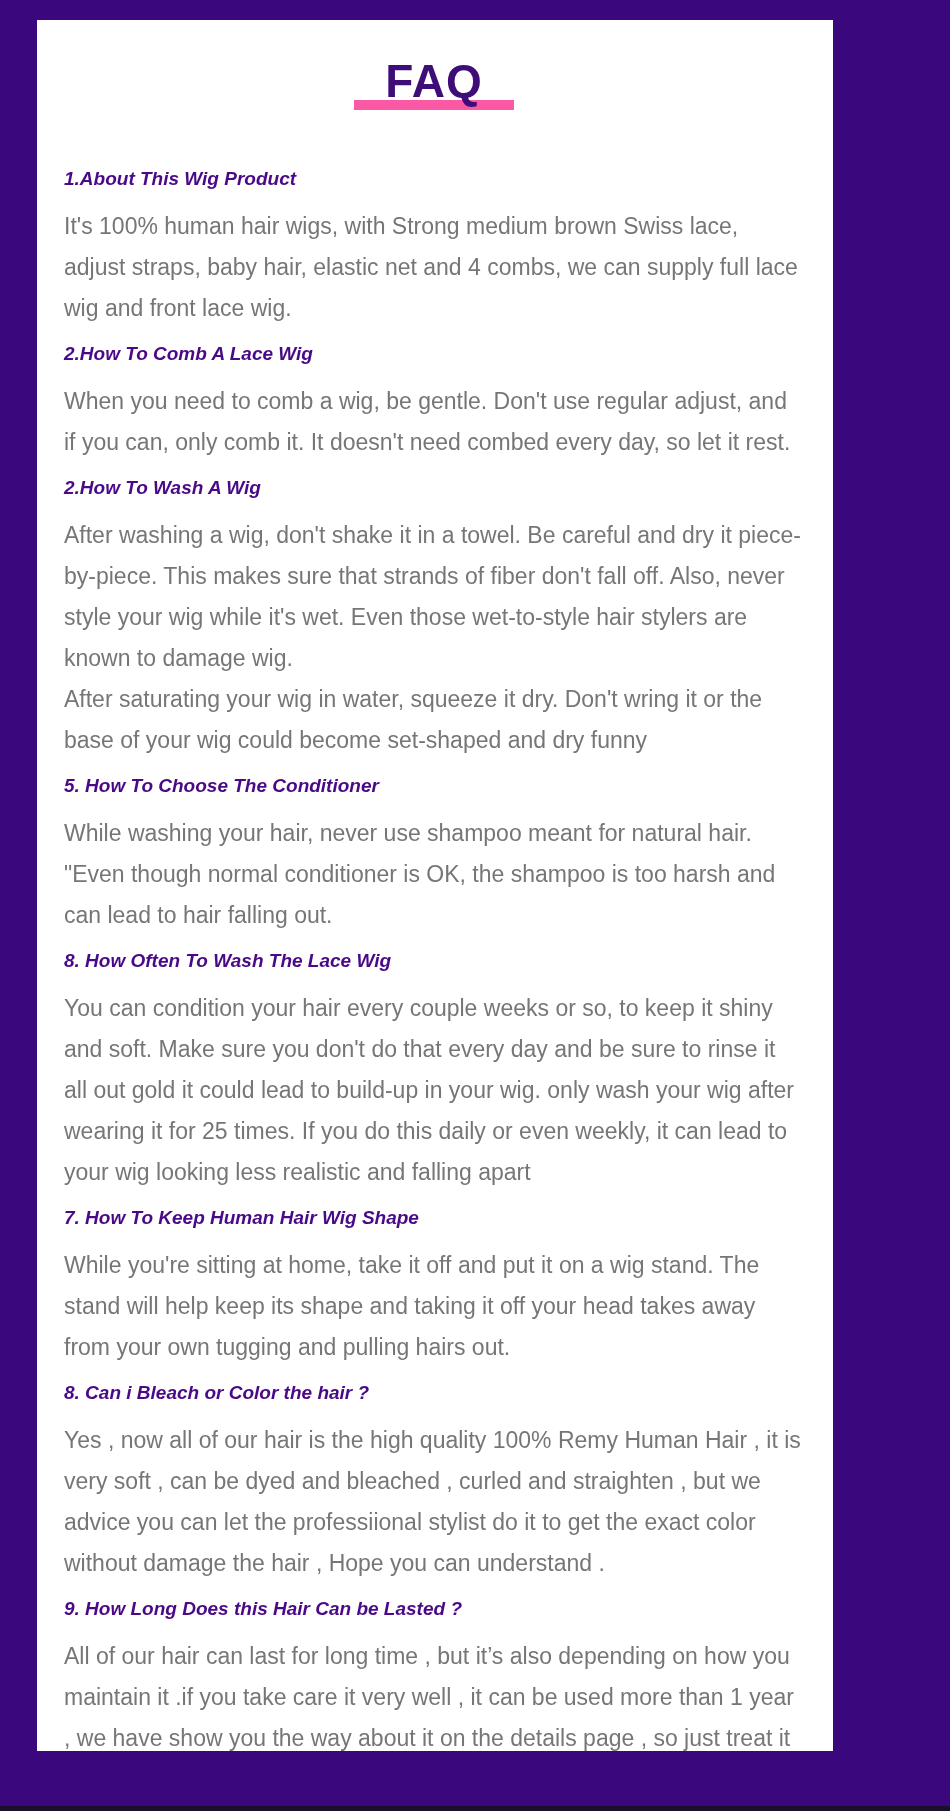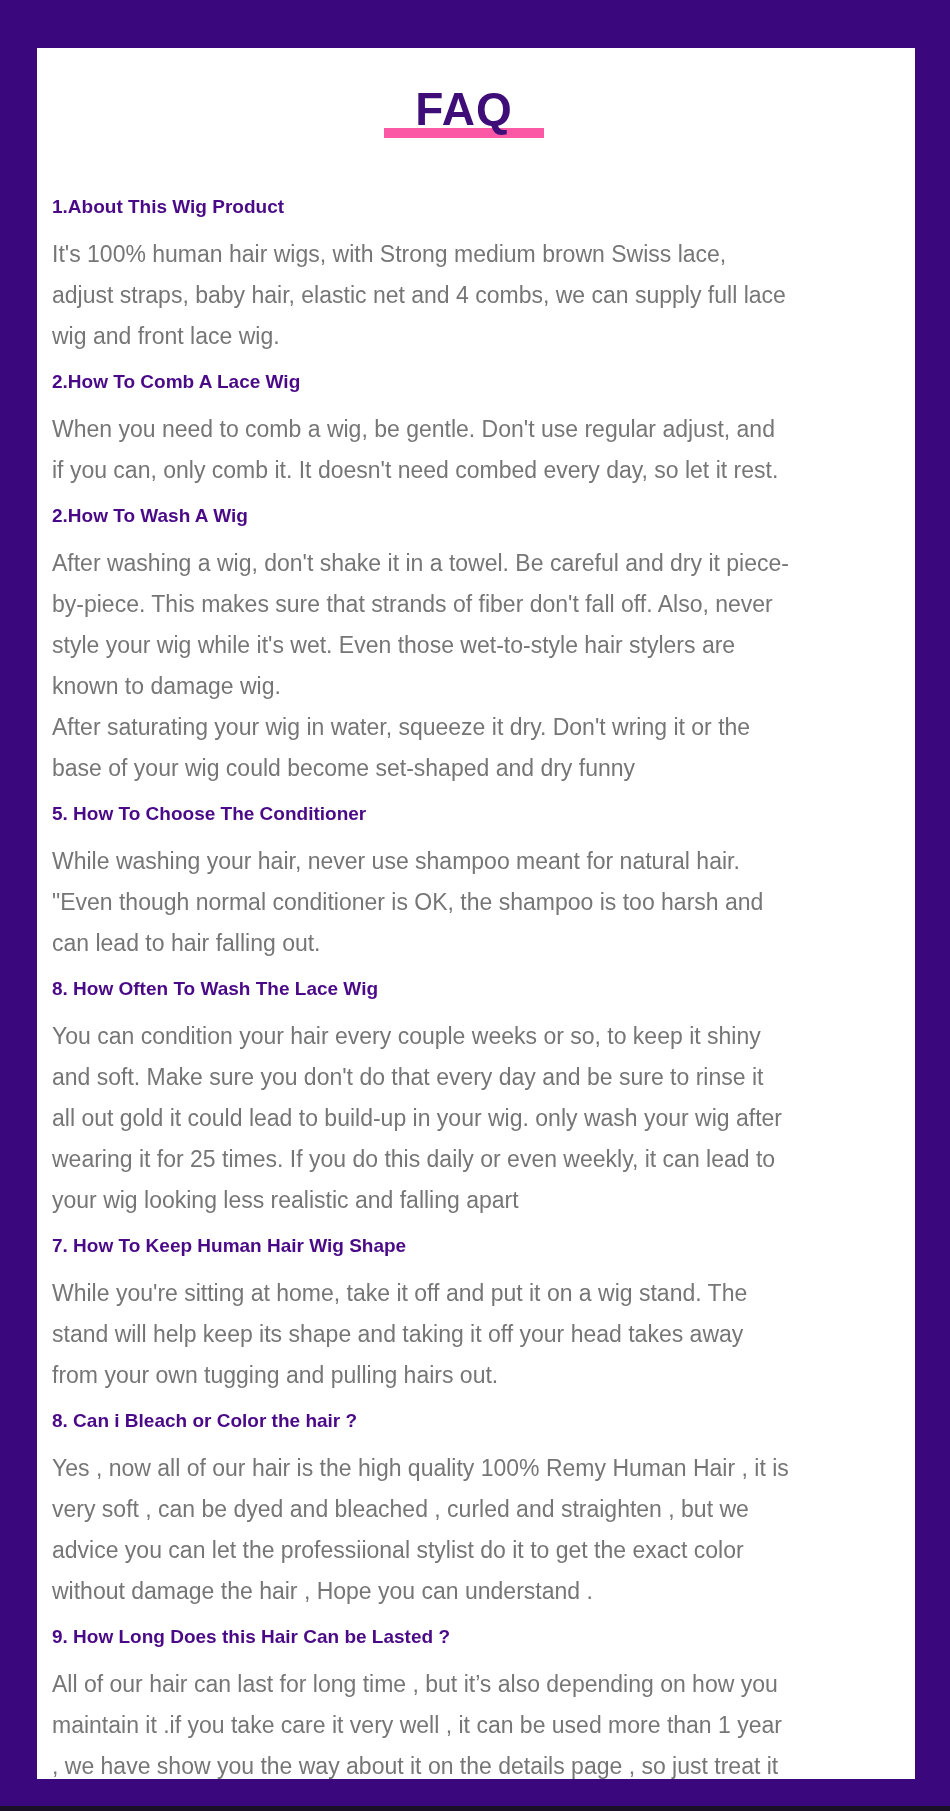--- a/index.html
+++ b/index.html
@@ -7,26 +7,26 @@
     width: 950px;
     height: 1811px;
     position: relative;
     background: var(--border-color, #3a077d);
     font-family: "Liberation Sans", "DejaVu Sans", sans-serif;
     overflow: hidden;
   }
   .content {
     position: absolute;
     left: 37px;
-    top: 48px;
-    width: 878px;
+    top: 20px;
+    width: 796px;
     height: 1731px;
     background: var(--content-bg, #ffffff);
     box-sizing: border-box;
-    padding: 36px 39px 0 15px;
+    padding: 36px 39px 0 27px;
     overflow: hidden;
   }
   .title-wrap {
     width: 740px;
     text-align: center;
     margin: 0 auto 58px auto;
     position: relative;
   }
   .page-title {
     margin: 0;
@@ -46,20 +46,21 @@
     position: relative;
     z-index: 1;
   }
   .faq-list { width: 740px; }
   .faq-item .q {
     margin: 14px 0 16px 0;
     font-size: 19px;
     line-height: 22px;
     font-weight: bold;
     color: var(--question-color, #4a0a87);
+    font-style: italic;
   }
   .faq-item .a {
     margin: 0;
     font-size: 23px;
     line-height: 41px;
     color: var(--answer-color, #767676);
   }
   .bottom-strip {
     position: absolute;
     left: 0;

